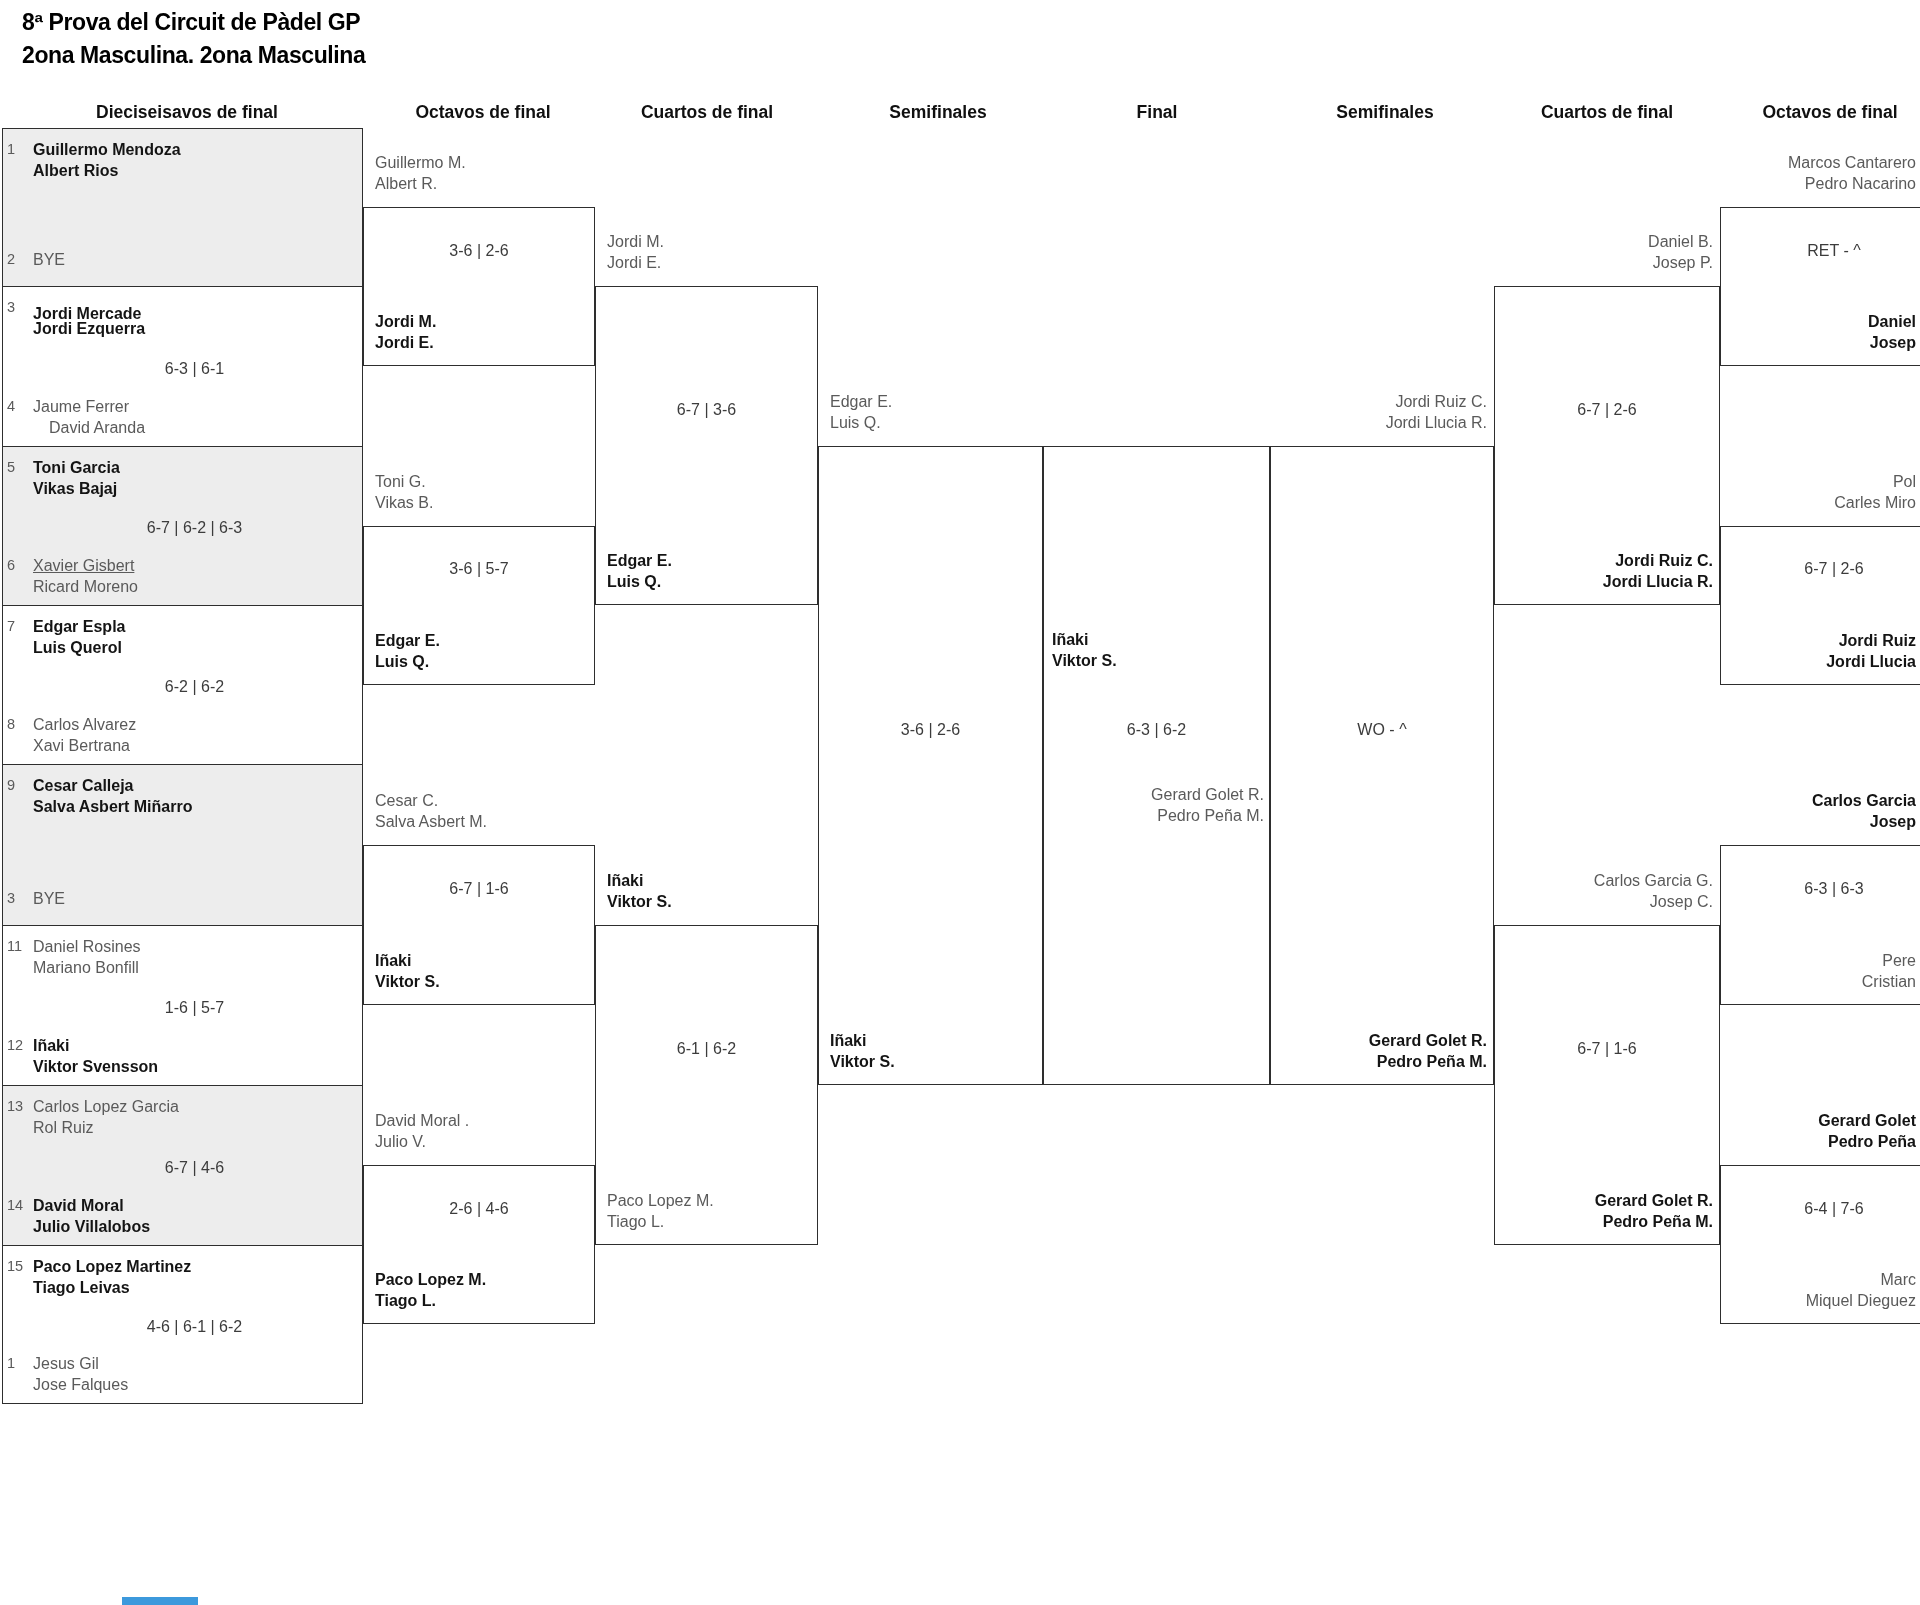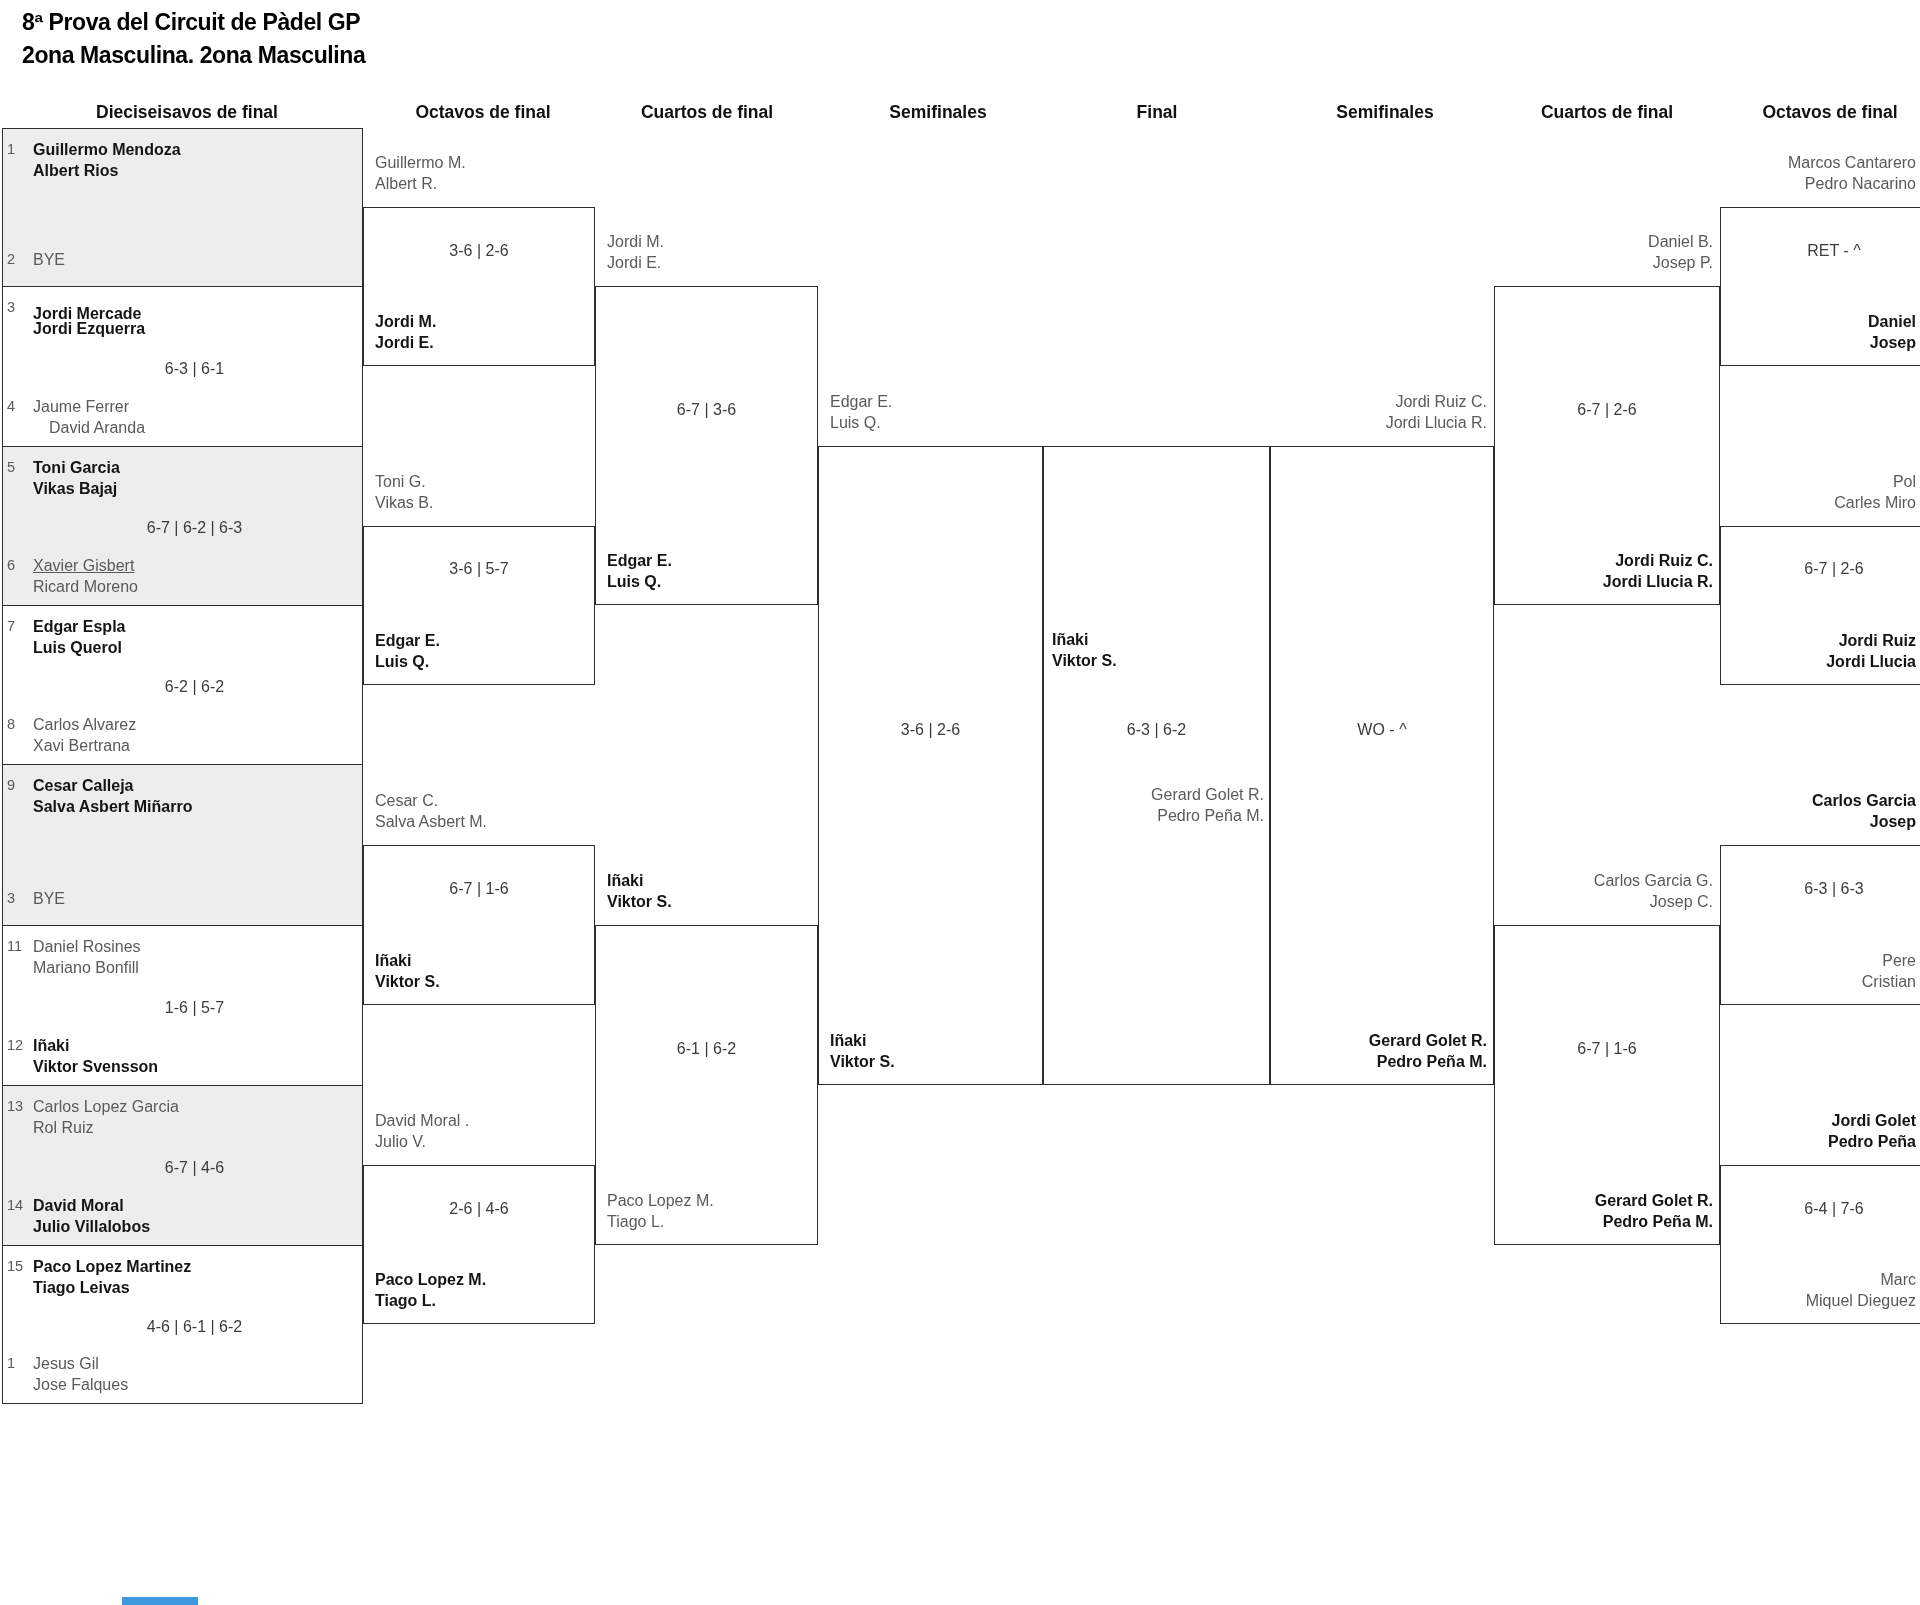--- a/index.html
+++ b/index.html
@@ -185,21 +185,21 @@
       <div class="team winner tr" style="top: 629.5px; right: 4px;">Jordi Ruiz</div>
       <div class="team winner tr" style="top: 650.5px; right: 4px;">Jordi Llucia</div>
       <div class="score" style="left: 1724px; top: 559px; width: 220px;">6-7 | 2-6</div>
       <div class="box ko" style="left: 1720px; top: 844.5px; width: 228px; height: 160.5px;"></div>
       <div class="team winner tr" style="top: 789.5px; right: 4px;">Carlos Garcia</div>
       <div class="team winner tr" style="top: 810.5px; right: 4px;">Josep</div>
       <div class="team tr" style="top: 950px; right: 4px;">Pere</div>
       <div class="team tr" style="top: 971px; right: 4px;">Cristian</div>
       <div class="score" style="left: 1724px; top: 878.75px; width: 220px;">6-3 | 6-3</div>
       <div class="box ko" style="left: 1720px; top: 1165px; width: 228px; height: 159px;"></div>
-      <div class="team winner tr" style="top: 1110px; right: 4px;">Jordi Golet</div>
+      <div class="team winner tr" style="top: 1110px; right: 4px;">Gerard Golet</div>
       <div class="team winner tr" style="top: 1131px; right: 4px;">Pedro Peña</div>
       <div class="team tr" style="top: 1269px; right: 4px;">Marc</div>
       <div class="team tr" style="top: 1290px; right: 4px; text-align: right;">Miquel Dieguez</div>
       <div class="score" style="left: 1724px; top: 1198.5px; width: 220px;">6-4 | 7-6</div>
     </div>
 
   <div class="bottom-bar" style="background: rgb(60, 153, 220);"></div>
 </div>
 
 </body></html>

